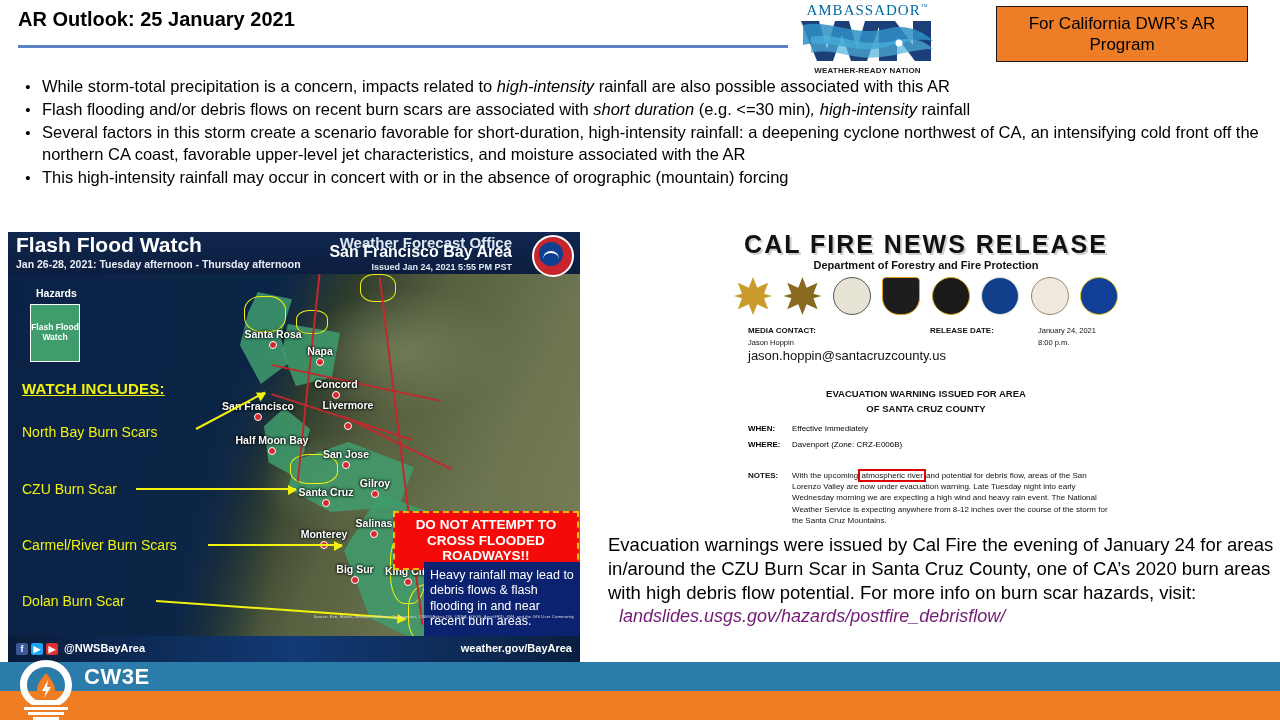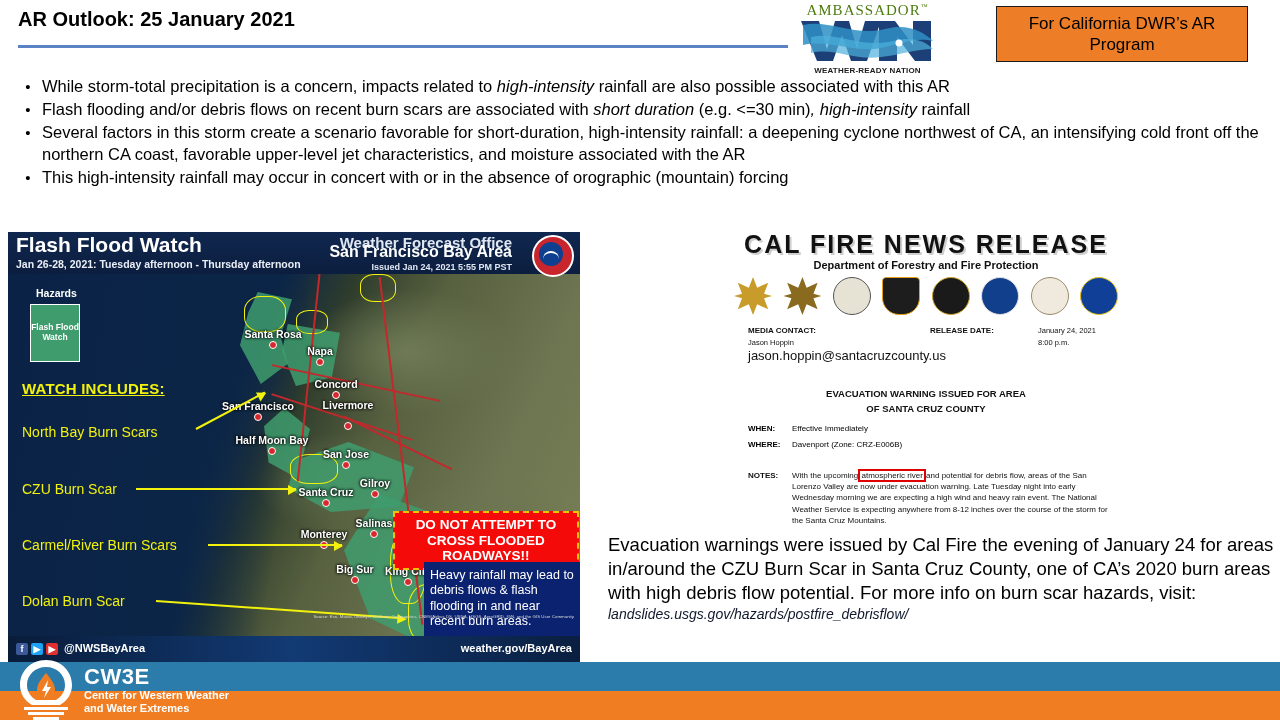--- a/index.html
+++ b/index.html
@@ -16,21 +16,21 @@
   }
   #title-rule{
     position:absolute;left:18px;top:45px;width:770px;height:3px;
     background:#5b82c4;
   }
   
   #wrn-logo{position:absolute;left:795px;top:2px;width:145px;height:78px;}
   #wrn-word{
     position:absolute;left:0;top:0;width:145px;text-align:center;
     font-family:"Liberation Serif", serif;
-    font-size:15px;letter-spacing:1px;color:#4d7c0f;font-weight:400;
+    font-size:15px;letter-spacing:1px;color:#0369a1;font-weight:400;
   }
   #wrn-tm{font-size:7px;vertical-align:super;}
   #wrn-mark{
     position:absolute;left:6px;top:17px;width:133px;height:44px;overflow:hidden;
   }
   #wrn-foot{
     position:absolute;left:0;top:64px;width:145px;text-align:center;
     font-size:8px;font-weight:bold;color:#1a1a1a;letter-spacing:.2px;
   }
   
@@ -194,21 +194,21 @@
   #cf-notes .body{display:inline-block;width:318px;vertical-align:top;}
   .ar-hl{
     background:#fff;outline:2px solid #e00000;color:#111;padding:0 1px;
   }
   
   #evac-para{
     position:absolute;left:608px;top:533px;width:668px;
     font-size:18.5px;line-height:1.30;color:#000;
   }
   #evac-link{
-    color:#0f172a;font-style:italic;font-size:14px;
+    color:#701a75;font-style:italic;font-size:18px;margin-left:11px;
   }
   
   #footer{position:absolute;left:0;bottom:0;width:1280px;height:58px;}
   #footer-blue{position:absolute;left:0;top:0;width:1280px;height:29px;background:#2b7cab;}
   #footer-orange{position:absolute;left:0;top:29px;width:1280px;height:29px;background:#f07d22;}
   #cw3e-logo{position:absolute;left:14px;top:-4px;width:64px;height:62px;}
   #cw3e-name{position:absolute;left:84px;top:2px;font-size:22px;font-weight:bold;color:#fff;letter-spacing:.5px;}
   #cw3e-tag{position:absolute;left:84px;top:27px;font-size:11px;color:#fff;line-height:1.2;font-weight:bold;}
 </style>
 </head>
@@ -403,17 +403,13 @@
     <svg width="64" height="62" viewBox="0 0 64 62" xmlns="http://www.w3.org/2000/svg">
       <path d="M32 2 C16 2 6 14 6 27 C6 36 11 43 18 47 L46 47 C53 43 58 36 58 27 C58 14 48 2 32 2 Z M32 9 C43 9 51 17 51 27 C51 34 47 39 42 42 L22 42 C17 39 13 34 13 27 C13 17 21 9 32 9 Z" fill="#ffffff"></path>
       <rect x="10" y="49" width="44" height="3" fill="#ffffff"></rect>
       <rect x="14" y="54" width="36" height="3" fill="#ffffff"></rect>
       <rect x="19" y="59" width="26" height="3" fill="#ffffff"></rect>
       <path d="M32 15 C26 22 23 27 23 32 C23 38 27 42 32 42 C37 42 41 38 41 32 C41 27 38 22 32 15 Z" fill="#f07d22"></path>
       <path d="M34 22 L28 33 L32 33 L30 40 L37 29 L33 29 Z" fill="#ffffff"></path>
     </svg>
   </div>
   <div id="cw3e-name">CW3E</div>
-  <div id="cw3e-tag">
-    <div>Center for Western Weather</div>
-    <div>and Water Extremes</div>
-  </div>
 </div>
 
 </body></html>

